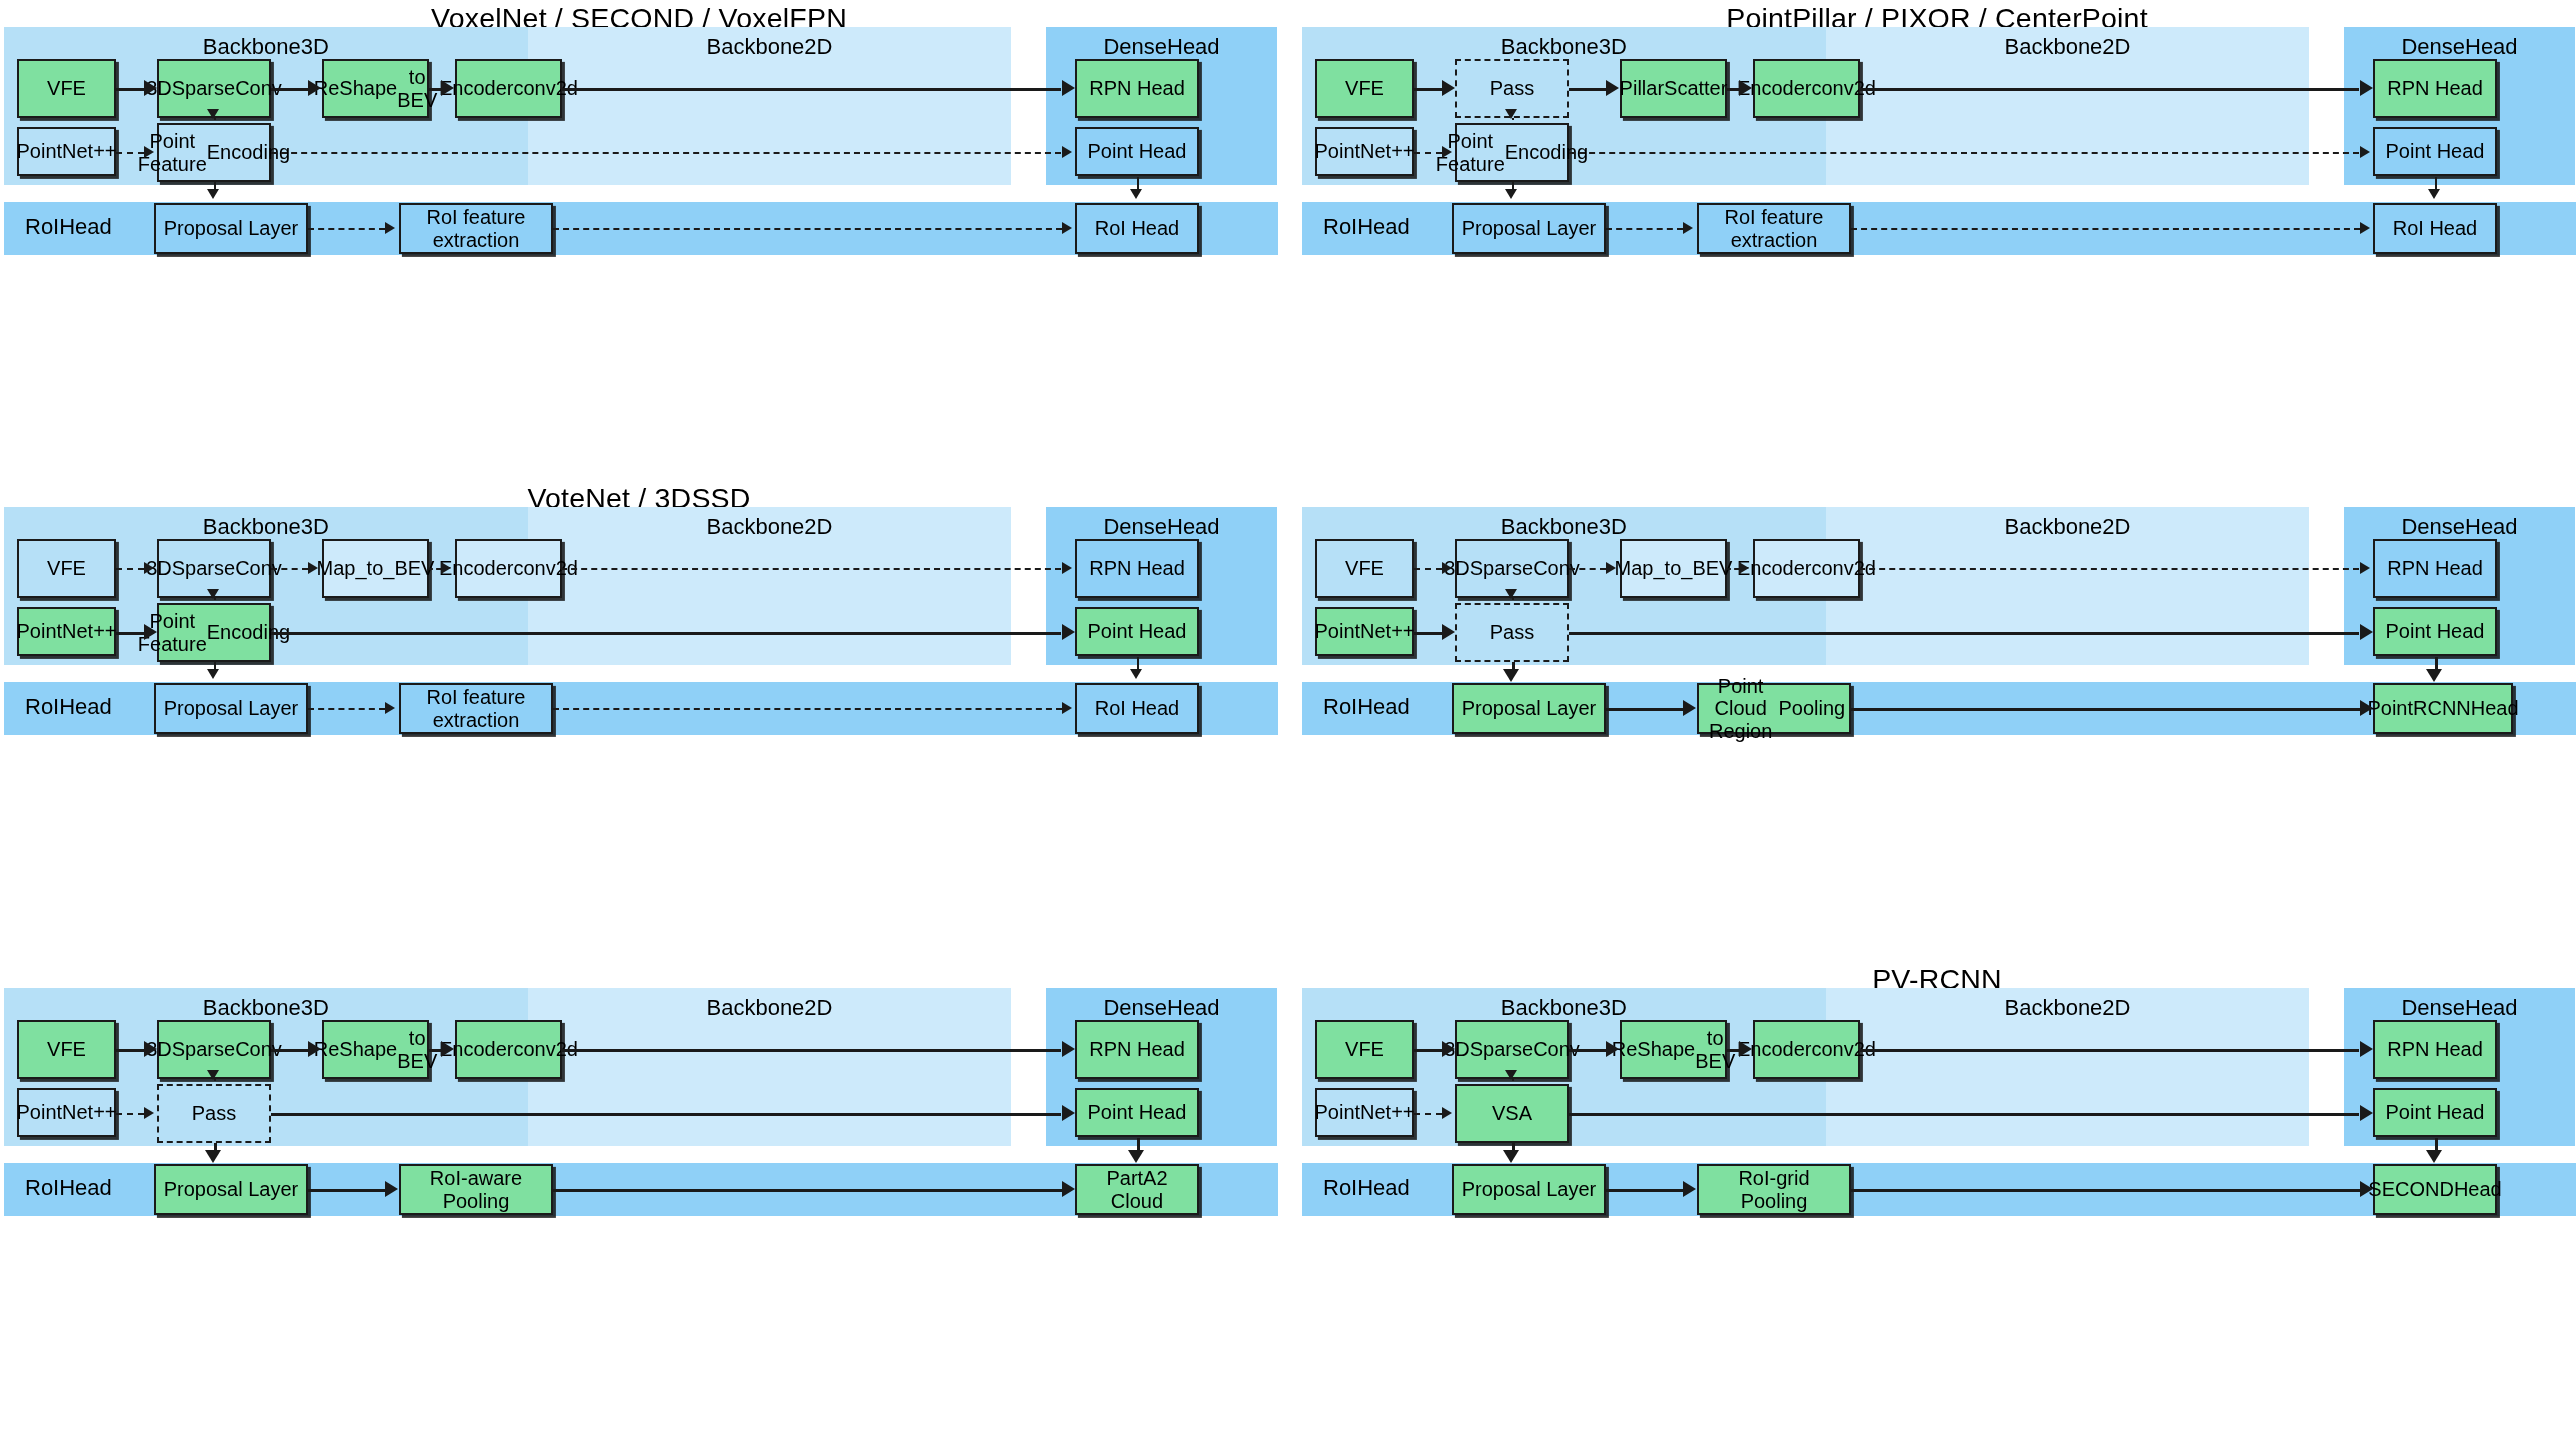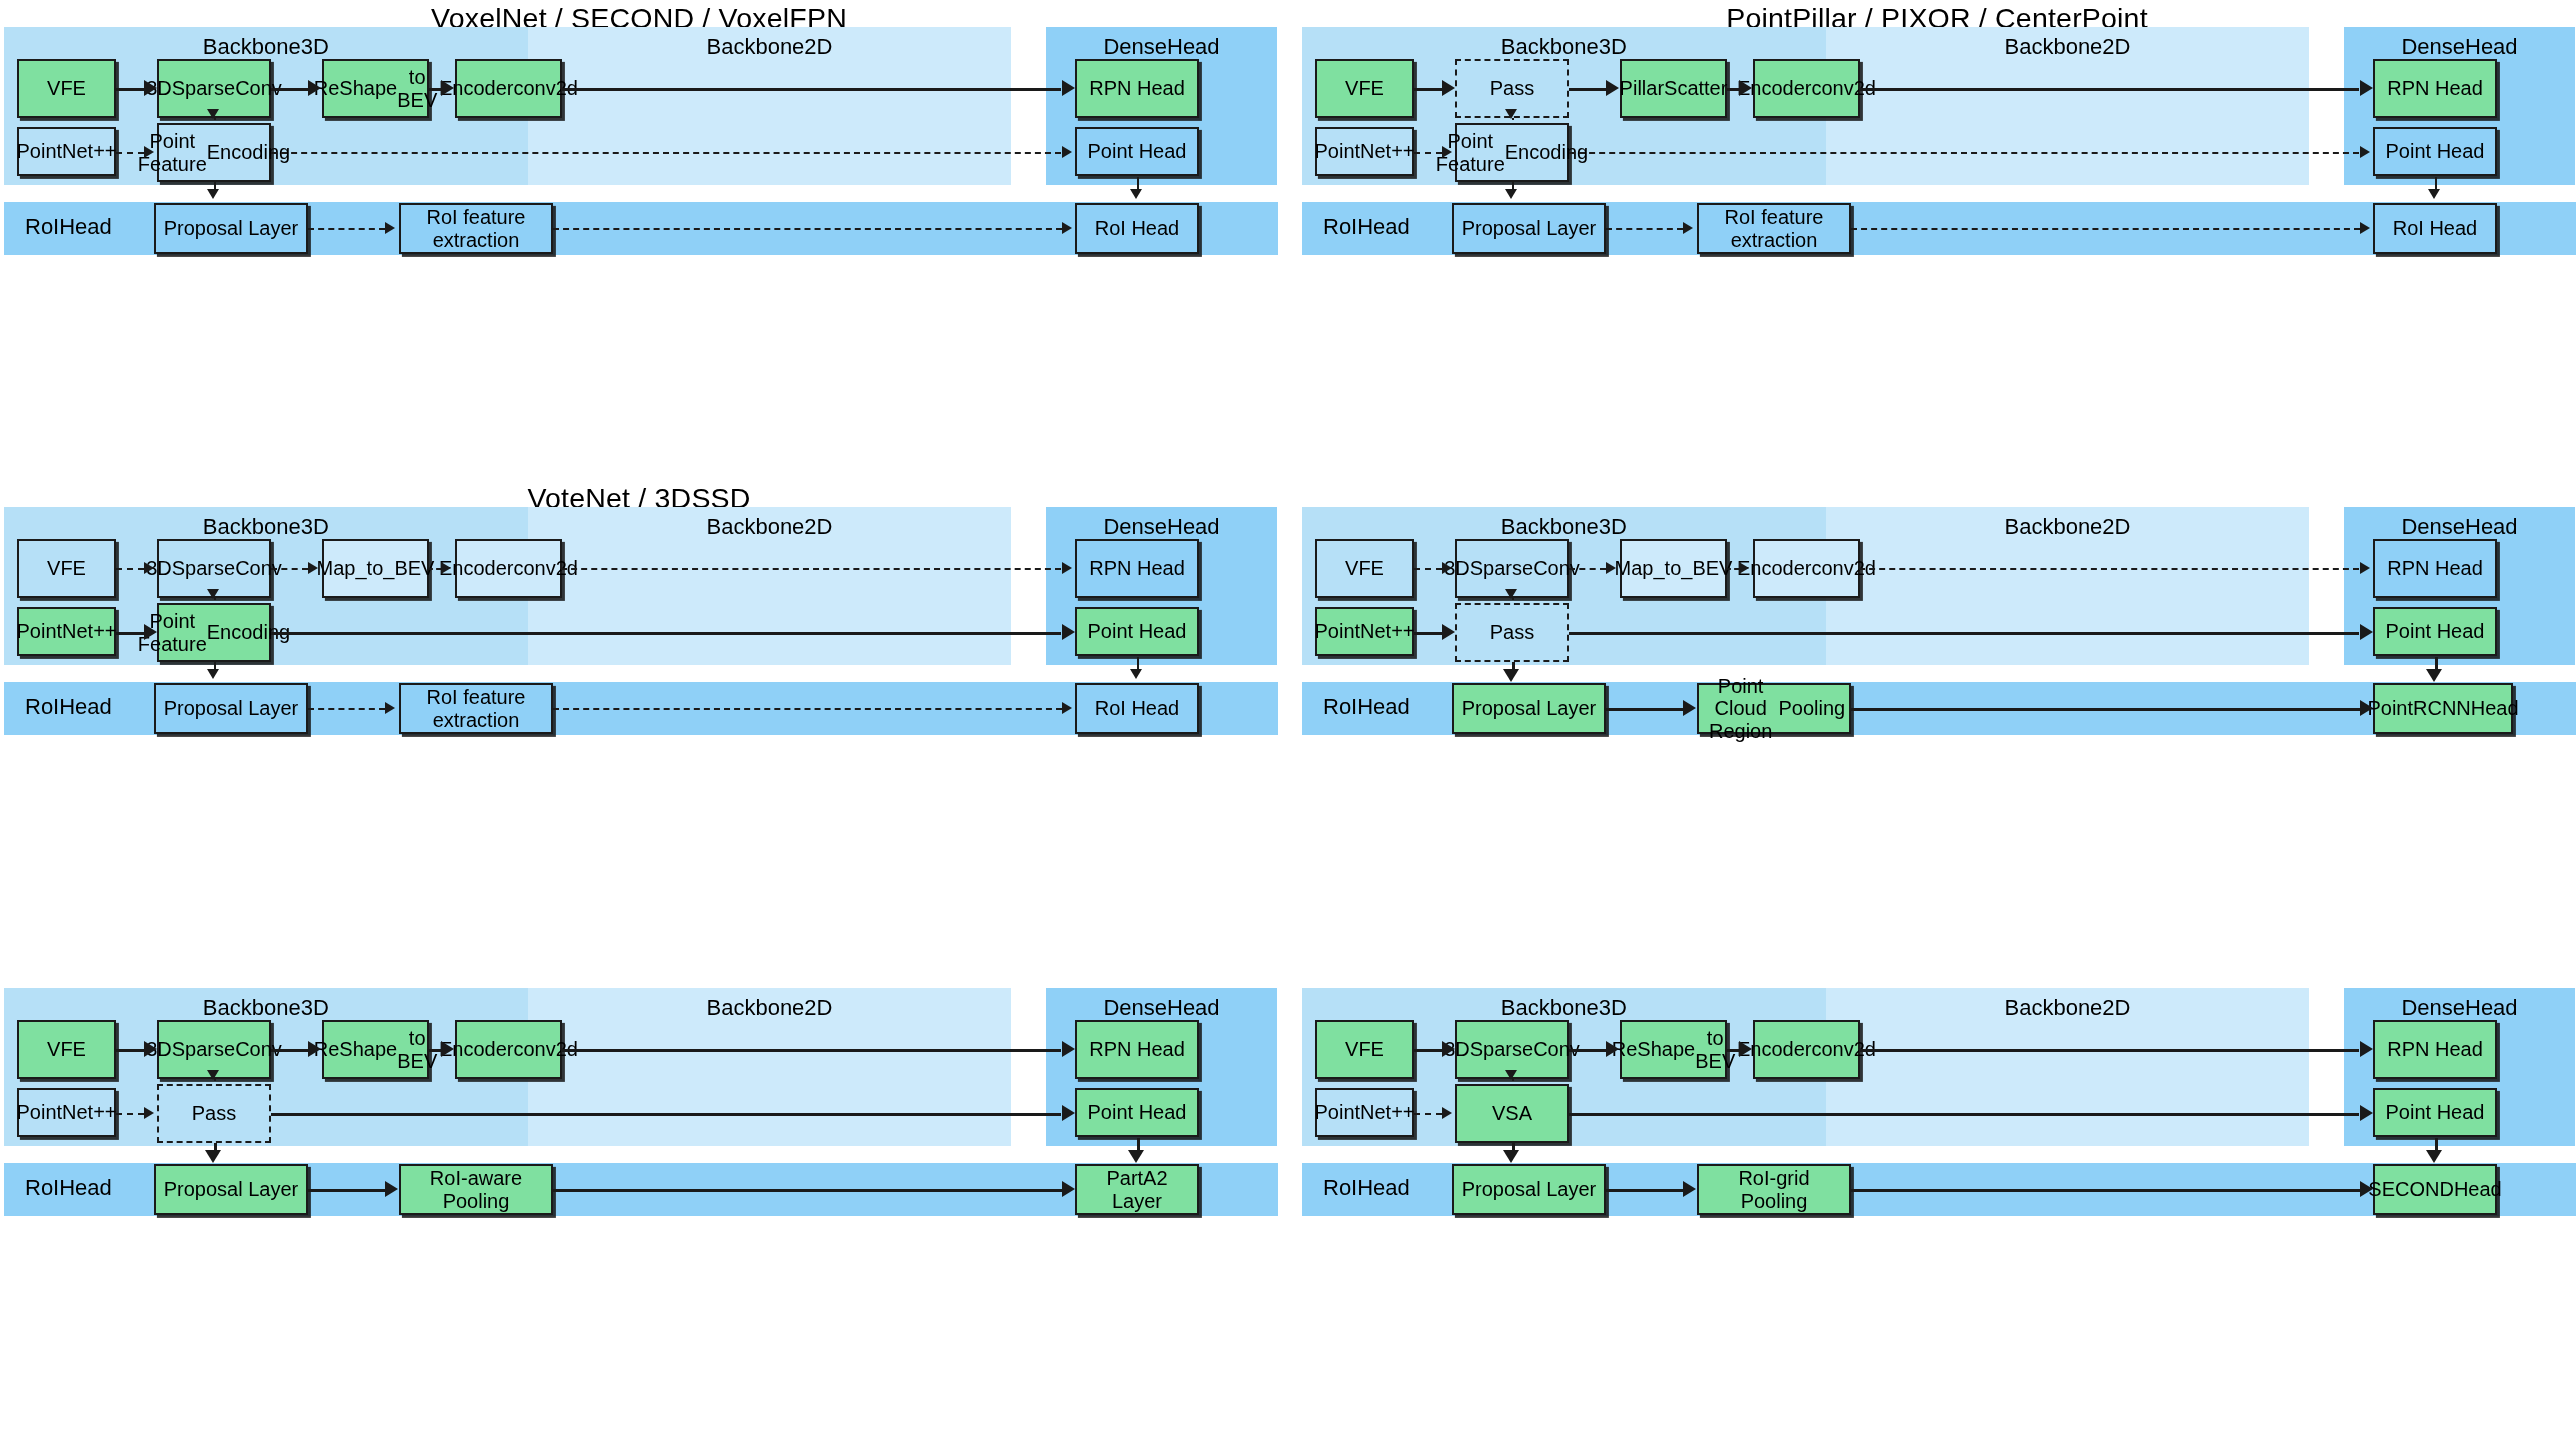--- a/index.html
+++ b/index.html
@@ -376,21 +376,21 @@
       <div class="nbox green" style="left: 1075px; top: 127px; width: 124px; height: 49px;">
         <span style="display:block">Point Head</span>
       </div>
       <div class="nbox green" style="left: 154px; top: 203px; width: 154px; height: 51px;">
         <span style="display:block">Proposal Layer</span>
       </div>
       <div class="nbox green" style="left: 399px; top: 203px; width: 154px; height: 51px;">
         <span style="display:block">RoI-aware Pooling</span>
       </div>
       <div class="nbox green" style="left: 1075px; top: 203px; width: 124px; height: 51px;">
-        <span style="display:block">PartA2 Layer</span>
+        <span style="display:block">PartA2 Cloud</span>
       </div>
       <div class="edge h-solid" style="left: 116px; top: 88px; width: 28px;"></div>
       <div class="arrow-r" style="left: 144px; top: 80px;"></div>
       <div class="edge h-solid" style="left: 271px; top: 88px; width: 37px;"></div>
       <div class="arrow-r" style="left: 308px; top: 80px;"></div>
       <div class="edge h-solid" style="left: 428px; top: 88px; width: 13.3px;"></div>
       <div class="arrow-r" style="left: 441px; top: 80px;"></div>
       <div class="edge h-solid" style="left: 561px; top: 88px; width: 500px;"></div>
       <div class="arrow-r" style="left: 1062px; top: 80px;"></div>
       <div class="edge v-dash" style="left: 214px; top: 118px; height: 1.9px;"></div>
@@ -402,20 +402,21 @@
       <div class="edge v-solid" style="left: 214px; top: 182px; height: 7.6px;"></div>
       <div class="arrow-d" style="left: 205px; top: 189px;"></div>
       <div class="edge v-solid" style="left: 1137px; top: 177px; height: 12.4px;"></div>
       <div class="arrow-d" style="left: 1128px; top: 189px;"></div>
       <div class="edge h-solid" style="left: 308px; top: 228px; width: 77px;"></div>
       <div class="arrow-r" style="left: 385px; top: 220px;"></div>
       <div class="edge h-solid" style="left: 553px; top: 228px; width: 509px;"></div>
       <div class="arrow-r" style="left: 1062px; top: 220px;"></div>
     </div>
     <div class="panel" style="left: 1298px; top: 961px; width: 1278px; height: 480px;">
+      <div class="panel-title" style="top: 1.9px; font-size: 28.5px;">PV-RCNN</div>
       <div class="band bb3d" style="left: 3.8px; top: 27px; width: 524px; height: 158px;"></div>
       <div class="band bb2d" style="left: 528px; top: 27px; width: 483px; height: 158px;"></div>
       <div class="band dense" style="left: 1046px; top: 27px; width: 231px; height: 158px;"></div>
       <div class="band roi" style="left: 3.8px; top: 202px; width: 1274px; height: 53px;"></div>
       <div class="band-label" style="left: 3.8px; top: 34px; width: 524px;">Backbone3D</div>
       <div class="band-label" style="left: 528px; top: 34px; width: 483px;">Backbone2D</div>
       <div class="band-label" style="left: 1046px; top: 34px; width: 231px;">DenseHead</div>
       <div class="roi-label" style="left: 25px; top: 214px;">RoIHead</div>
       <div class="nbox green" style="left: 17px; top: 59px; width: 99px; height: 59px;">
         <span style="display:block">VFE</span>

